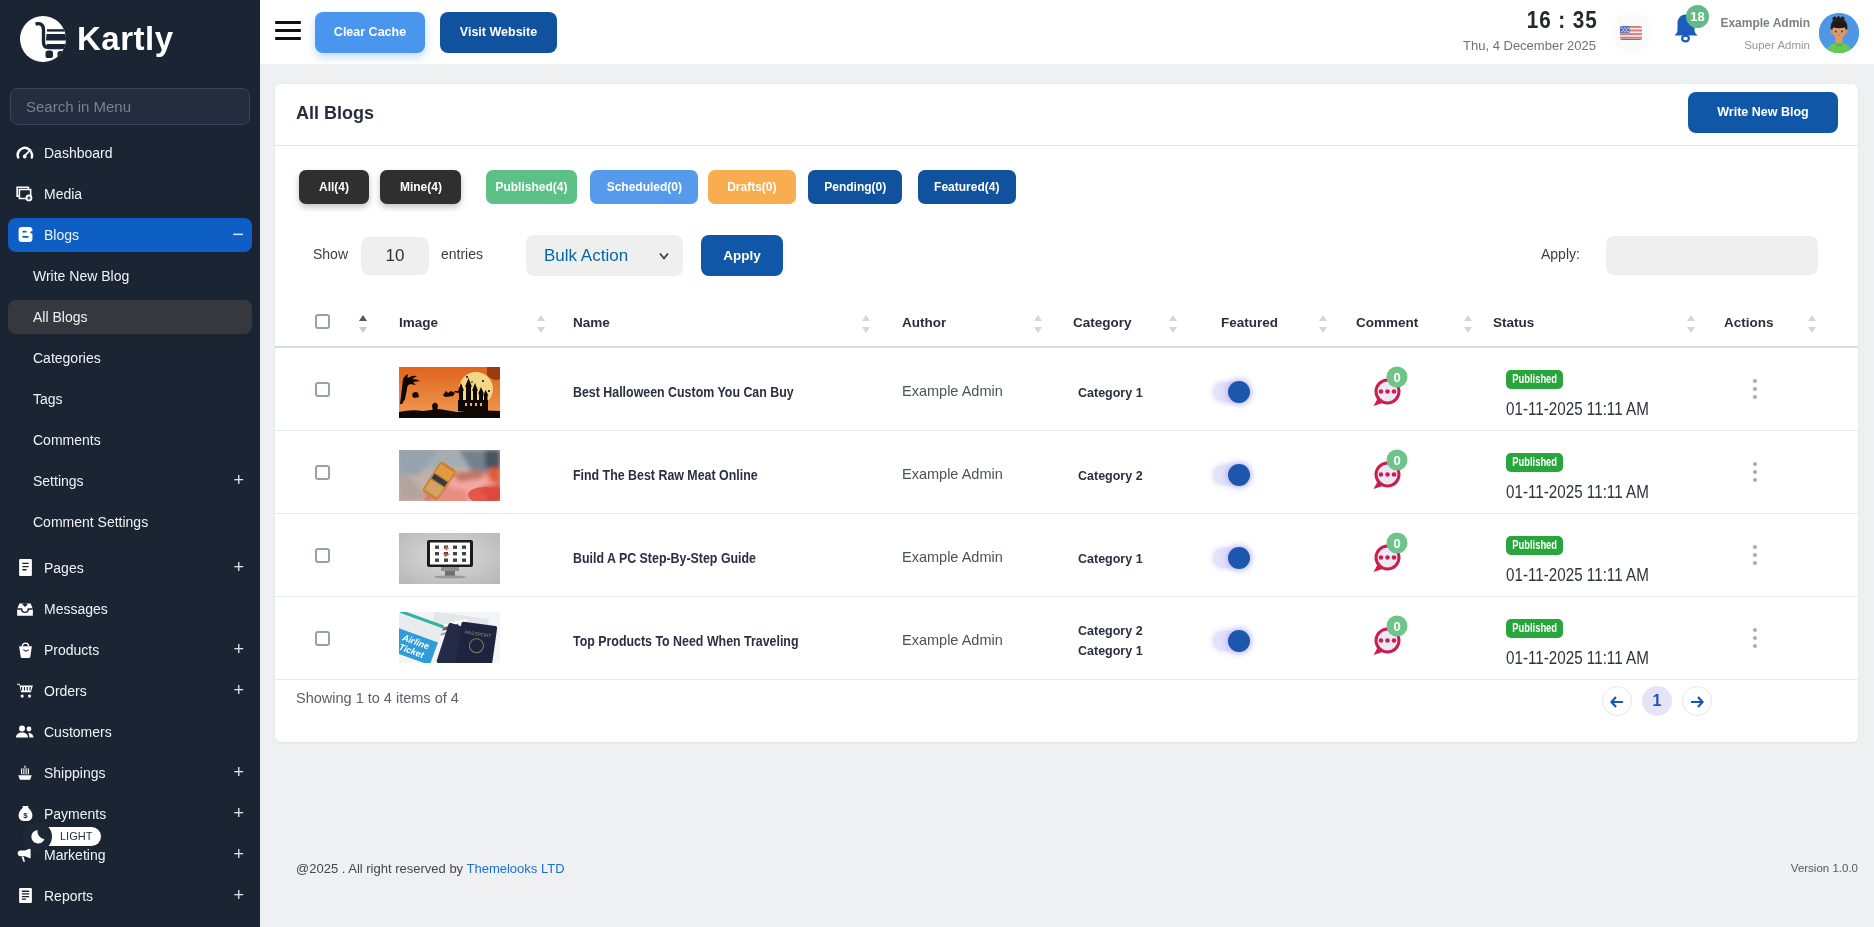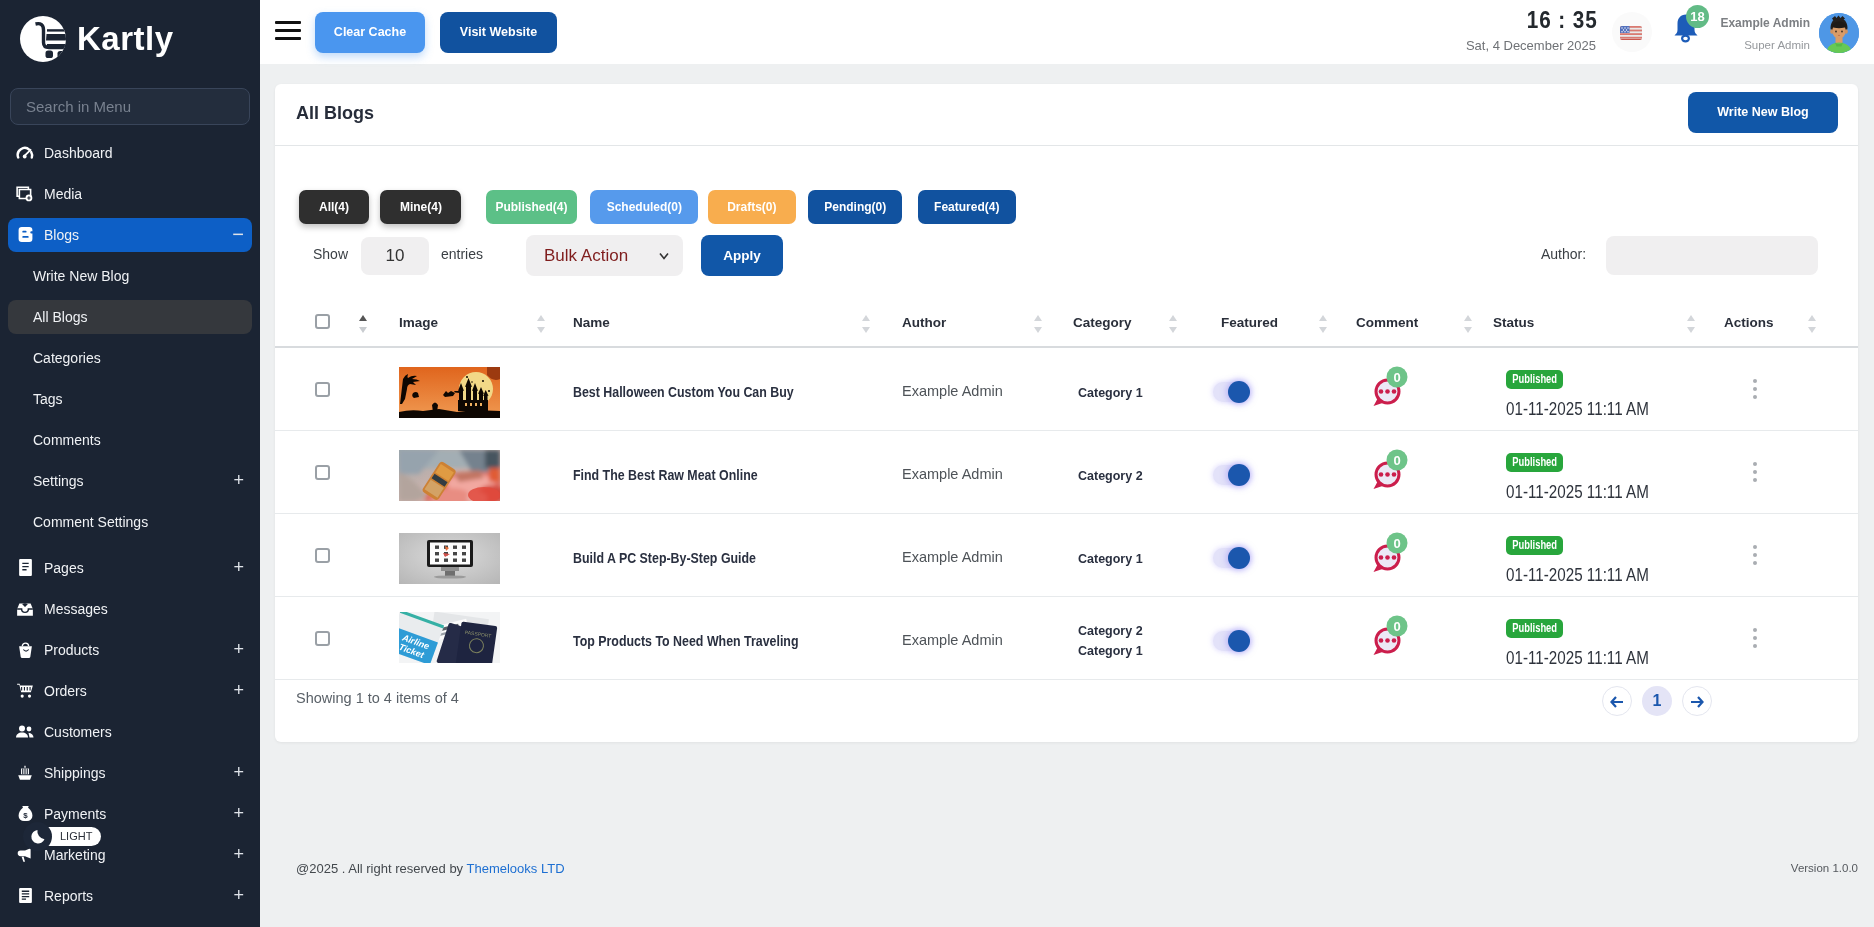--- a/index.html
+++ b/index.html
@@ -39,21 +39,21 @@
 
   
   .card { position:absolute; left:275px; top:84px; width:1583px; height:658px; background:#fff; border-radius:6px; box-shadow:0 1px 3px rgba(0,0,0,.06); }
   .card-h { position:relative; height:62px; border-bottom:1px solid #e3e6e8; }
   .card-title { position:absolute; left:21px; top:19px; font-size:18px; font-weight:bold; color:#272d3a; }
   .btn-write { position:absolute; right:20px; top:8px; width:150px; height:41px; line-height:41px; background:#1157a8; border-radius:8px; color:#fff; font-weight:bold; font-size:12.5px; text-align:center; }
 
   .filters { position:absolute; left:24px; top:86px; }
   .fb { display:inline-block; height:34px; line-height:34px; border-radius:7px; color:#fff; font-size:12px; font-weight:bold; text-align:center; }
   .fb-dark { background:#2f2f2f; box-shadow:0 3px 6px rgba(0,0,0,.25); }
-  .fb-green { background:#5cc087;margin-top:20px; }
+  .fb-green { background:#5cc087; }
   .fb-blue { background:#569aec; }
   .fb-orange { background:#f8ad4e; }
   .fb-navy { background:#11529f; }
 
   .controls { position:absolute; left:0; top:144px; width:100%; height:60px; }
   .lbl { position:absolute; font-size:14px; color:#3a3f44; }
   .inp { position:absolute; background:#f0eff0; border-radius:8px; border:none; }
 
   
   .tbl { position:absolute; left:0; top:216px; width:1583px; }
@@ -211,21 +211,21 @@
 
 <header class="topbar">
   <div class="burger">
       <div></div>
       <div></div>
       <div></div>
     </div>
   <div class="btn btn-cache">Clear Cache</div>
   <div class="btn btn-visit">Visit Website</div>
   <div class="clock">16 : 35</div>
-  <div class="date">Sat, 4 December 2025</div>
+  <div class="date">Thu, 4 December 2025</div>
   <div style="position:absolute; right:222px; top:12px; width:40px; height:40px; border-radius:50%; background:#fafafa;"></div>
   <div class="flag">
     <svg width="22" height="14" viewBox="0 0 22 14">
       <rect width="22" height="14" fill="#e8e9ea"></rect>
       <rect y="0" width="22" height="1.8" fill="#d97a72"></rect>
         <rect y="3.6" width="22" height="1.8" fill="#d97a72"></rect>
         <rect y="7.2" width="22" height="1.8" fill="#d97a72"></rect>
         <rect y="10.8" width="22" height="1.8" fill="#d97a72"></rect>
         <rect y="12.9" width="22" height="1.1" fill="#c9574e"></rect>
       <rect width="9.5" height="7" fill="#5271bd"></rect>
@@ -278,27 +278,27 @@
     <span class="fb fb-green" style="width:91px; margin-right:9px;">Published(4)</span>
     <span class="fb fb-blue" style="width:108px; margin-right:5px;">Scheduled(0)</span>
     <span class="fb fb-orange" style="width:88px; margin-right:8px;">Drafts(0)</span>
     <span class="fb fb-navy" style="width:94px; margin-right:11px;">Pending(0)</span>
     <span class="fb fb-navy" style="width:98px;">Featured(4)</span>
   </div>
   <div class="controls">
     <span class="lbl" style="left:38px; top:18px;">Show</span>
     <span class="inp" style="left:86px; top:9px; width:68px; height:38px; text-align:center; line-height:38px; font-size:17px; color:#333;">10</span>
     <span class="lbl" style="left:166px; top:18px;">entries</span>
-    <span class="inp" style="left:251px; top:7px; width:157px; height:41px; line-height:41px; padding-left:18px; font-size:17px; color:#7f1d1d;">Bulk Action
+    <span class="inp" style="left:251px; top:7px; width:157px; height:41px; line-height:41px; padding-left:18px; font-size:17px; color:#0369a1;">Bulk Action
       <svg style="position:absolute; right:14px; top:17px;" width="10" height="8" viewBox="0 0 10 8">
           <path d="M1 1.5 5 6.5 9 1.5" fill="none" stroke="#333" stroke-width="1.6"></path>
         </svg>
     </span>
     <span class="btn" style="position:absolute; left:426px; top:7px; width:82px; height:41px; line-height:41px; background:#1157a8; font-size:13.5px;">Apply</span>
-    <span class="lbl" style="left:1266px; top:18px;">Author:</span>
+    <span class="lbl" style="left:1266px; top:18px;">Apply:</span>
     <span class="inp" style="left:1331px; top:8px; width:212px; height:39px;"></span>
   </div>
 
   <div class="tbl">
     <div class="thead">
       <span class="cb" style="top:14px;"></span>
       <svg style="position:absolute; left:83px; top:15px;" width="10" height="18" viewBox="0 0 10 18">
           <path d="M5 0 9 6H1z" fill="#555"></path>
           <path d="M5 18 9 12H1z" fill="#c9ccd0"></path>
         </svg>

